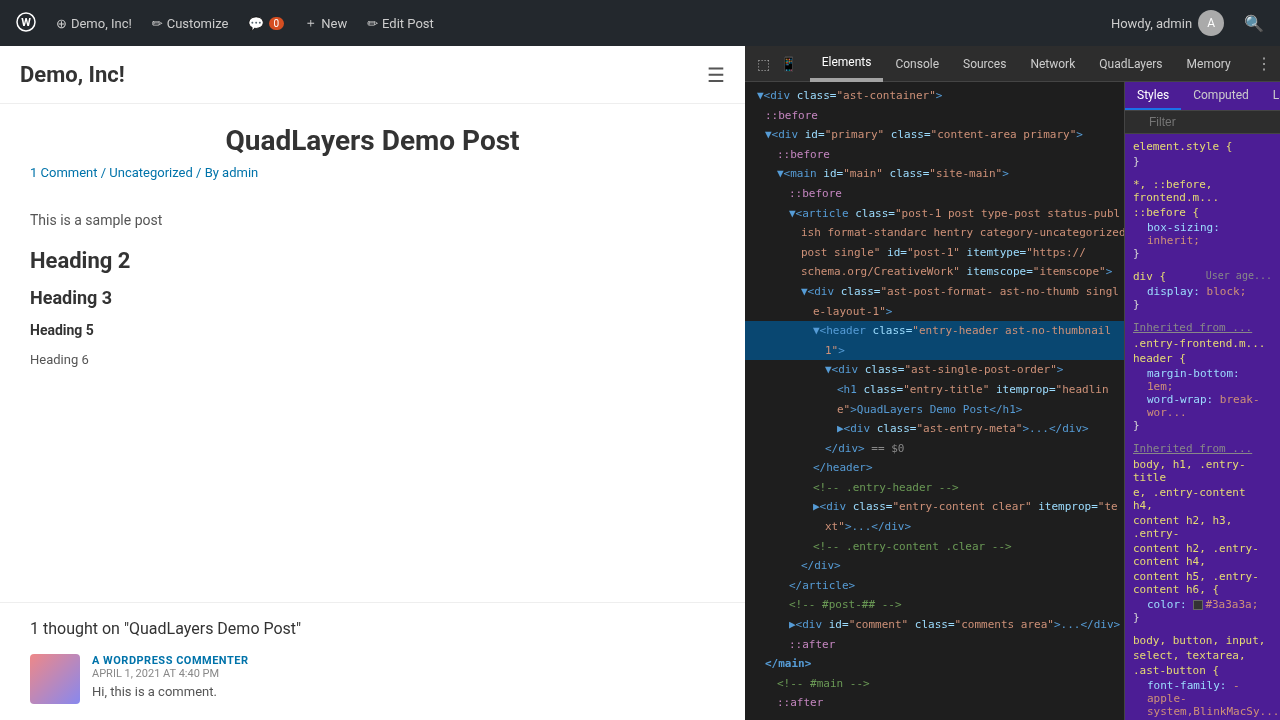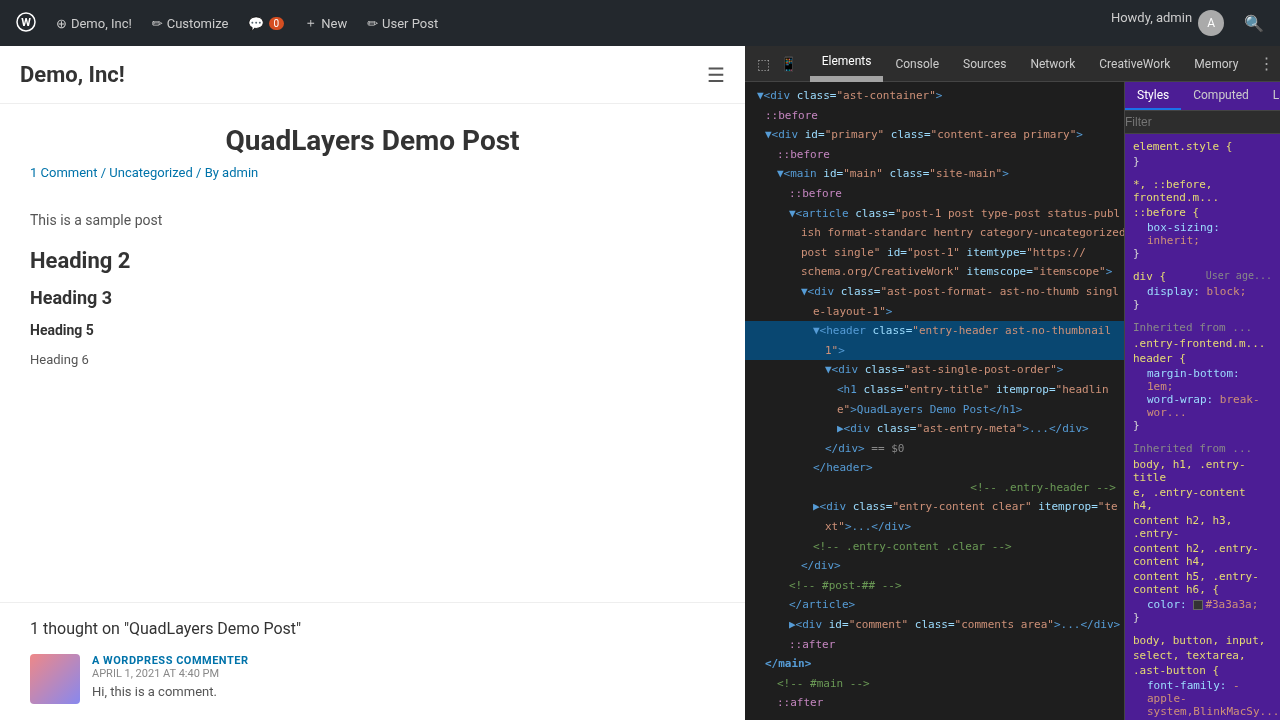--- a/index.html
+++ b/index.html
@@ -31,20 +31,21 @@
     .admin-bar-item .count-badge {
       background: #d54e21;
       color: #fff;
       border-radius: 10px;
       padding: 1px 5px;
       font-size: 10px;
     }
     .admin-bar-spacer { flex: 1; }
     .howdy-section {
       display: flex;
+      align-items: center;
       gap: 6px;
       color: #ccc;
       font-size: 13px;
       padding: 0 8px;
     }
     .howdy-avatar {
       width: 26px;
       height: 26px;
       border-radius: 50%;
       background: #aaa;
@@ -158,21 +159,21 @@
     .devtools-tab {
       padding: 0 12px;
       height: 36px;
       display: flex;
       align-items: center;
       color: #ccc;
       font-size: 12px;
       cursor: pointer;
       white-space: nowrap;
     }
-    .devtools-tab.active { color: #fff; border-bottom: 6px solid #a3a3a3; }
+    .devtools-tab.active { color: #fff; border-bottom: 4px solid #a3a3a3; }
     .devtools-icons {
       display: flex;
       gap: 2px;
       padding: 0 8px;
     }
     .devtools-icon-btn {
       color: #aaa;
       font-size: 14px;
       cursor: pointer;
       padding: 4px;
@@ -226,21 +227,21 @@
       flex-shrink: 0;
     }
     .styles-tab {
       padding: 6px 12px;
       font-size: 12px;
       color: #ccc;
       cursor: pointer;
     }
     .styles-tab.active { color: #fff; border-bottom: 2px solid #1a73e8; }
     #styles-filter {
-      padding: 4px 0;
+      padding: 4px 24px;
       background: #2d2d2d;
       border-bottom: 1px solid #444;
       flex-shrink: 0;
       display: flex;
     }
     .filter-input {
       background: transparent;
       border: none;
       color: #ccc;
       font-size: 12px;
@@ -252,21 +253,21 @@
       font-family: 'Consolas', 'Monaco', monospace;
       font-size: 11px;
       color: #d4d4d4;
       overflow-y: auto;
     }
     .style-rule-block { margin-bottom: 10px; }
     .style-selector { color: #e6db74; margin-bottom: 2px; }
     .style-prop { padding-left: 14px; color: #9cdcfe; }
     .style-val { color: #ce9178; }
     .style-brace { color: #d4d4d4; }
-    .style-inherited-label { color: #888; font-size: 11px; margin: 6px 0 3px; }
+    .style-inherited-label { color: #888; font-size: 11px; margin: 6px 0 3px; text-decoration: underline; }
     .color-swatch {
       display: inline-block;
       width: 10px;
       height: 10px;
       background: #333;
       border: 1px solid #666;
       vertical-align: middle;
       margin-right: 2px;
     }
   </style>
@@ -293,21 +294,21 @@
   <div class="admin-bar-item">
     <span>💬</span>
     <span class="count-badge">0</span>
   </div>
   <div class="admin-bar-item">
     <span>＋</span>
     <span>New</span>
   </div>
   <div class="admin-bar-item">
     <span>✏</span>
-    <span>User Post</span>
+    <span>Edit Post</span>
   </div>
   <div class="admin-bar-spacer"></div>
   <div class="howdy-section">
     <span>Howdy, admin</span>
     <div class="howdy-avatar">A</div>
   </div>
   <div class="search-icon-btn">🔍</div>
 </div>
 
 <div id="main-layout">
@@ -346,21 +347,21 @@
 
     <div id="devtools-tabs">
       <div class="devtools-icons">
         <span class="devtools-icon-btn">⬚</span>
         <span class="devtools-icon-btn">📱</span>
       </div>
       <div class="devtools-tab active">Elements</div>
       <div class="devtools-tab">Console</div>
       <div class="devtools-tab">Sources</div>
       <div class="devtools-tab">Network</div>
-      <div class="devtools-tab">CreativeWork</div>
+      <div class="devtools-tab">QuadLayers</div>
       <div class="devtools-tab">Memory</div>
       <div class="devtools-spacer"></div>
       <div class="devtools-more">⋮</div>
     </div>
 
     <div id="devtools-content">
 
       <div id="dom-tree">
         <div class="dom-line"><span class="dom-tag">▼&lt;div </span><span class="dom-attr-name">class=</span><span class="dom-attr-val">"ast-container"</span><span class="dom-tag">&gt;</span></div>
         <div class="dom-line" style="padding-left:20px;"><span class="dom-pseudo">::before</span></div>
@@ -375,27 +376,27 @@
         <div class="dom-line" style="padding-left:56px;"><span class="dom-tag">▼&lt;div </span><span class="dom-attr-name">class=</span><span class="dom-attr-val">"ast-post-format- ast-no-thumb singl</span></div>
         <div class="dom-line" style="padding-left:68px;"><span class="dom-attr-val">e-layout-1"</span><span class="dom-tag">&gt;</span></div>
         <div class="dom-line selected" style="padding-left:68px;"><span class="dom-tag">▼&lt;header </span><span class="dom-attr-name">class=</span><span class="dom-attr-val">"entry-header ast-no-thumbnail</span></div>
         <div class="dom-line selected" style="padding-left:80px;"><span class="dom-attr-val">1"</span><span class="dom-tag">&gt;</span></div>
         <div class="dom-line" style="padding-left:80px;"><span class="dom-tag">▼&lt;div </span><span class="dom-attr-name">class=</span><span class="dom-attr-val">"ast-single-post-order"</span><span class="dom-tag">&gt;</span></div>
         <div class="dom-line" style="padding-left:92px;"><span class="dom-tag">&lt;h1 </span><span class="dom-attr-name">class=</span><span class="dom-attr-val">"entry-title"</span><span class="dom-attr-name"> itemprop=</span><span class="dom-attr-val">"headlin</span></div>
         <div class="dom-line" style="padding-left:92px;"><span class="dom-attr-val">e"</span><span class="dom-tag">&gt;QuadLayers Demo Post&lt;/h1&gt;</span></div>
         <div class="dom-line" style="padding-left:92px;"><span class="dom-tag">▶&lt;div </span><span class="dom-attr-name">class=</span><span class="dom-attr-val">"ast-entry-meta"</span><span class="dom-tag">&gt;...&lt;/div&gt;</span></div>
         <div class="dom-line" style="padding-left:80px;"><span class="dom-tag">&lt;/div&gt;</span><span style="color:#888;"> == $0</span></div>
         <div class="dom-line" style="padding-left:68px;"><span class="dom-tag">&lt;/header&gt;</span></div>
-        <div class="dom-line" style="padding-left:68px;text-align:right;"><span class="dom-comment">&lt;!-- .entry-header --&gt;</span></div>
+        <div class="dom-line" style="padding-left:68px;"><span class="dom-comment">&lt;!-- .entry-header --&gt;</span></div>
         <div class="dom-line" style="padding-left:68px;"><span class="dom-tag">▶&lt;div </span><span class="dom-attr-name">class=</span><span class="dom-attr-val">"entry-content clear"</span><span class="dom-attr-name"> itemprop=</span><span class="dom-attr-val">"te</span></div>
         <div class="dom-line" style="padding-left:80px;"><span class="dom-attr-val">xt"</span><span class="dom-tag">&gt;...&lt;/div&gt;</span></div>
         <div class="dom-line" style="padding-left:68px;"><span class="dom-comment">&lt;!-- .entry-content .clear --&gt;</span></div>
         <div class="dom-line" style="padding-left:56px;"><span class="dom-tag">&lt;/div&gt;</span></div>
+        <div class="dom-line" style="padding-left:44px;"><span class="dom-tag">&lt;/article&gt;</span></div>
         <div class="dom-line" style="padding-left:44px;"><span class="dom-comment">&lt;!-- #post-## --&gt;</span></div>
-        <div class="dom-line" style="padding-left:44px;"><span class="dom-tag">&lt;/article&gt;</span></div>
         <div class="dom-line" style="padding-left:44px;"><span class="dom-tag">▶&lt;div </span><span class="dom-attr-name">id=</span><span class="dom-attr-val">"comment"</span><span class="dom-attr-name"> class=</span><span class="dom-attr-val">"comments area"</span><span class="dom-tag">&gt;...&lt;/div&gt;</span></div>
         <div class="dom-line" style="padding-left:44px;"><span class="dom-pseudo">::after</span></div>
         <div class="dom-line" style="padding-left:20px;font-weight:bold;"><span class="dom-tag">&lt;/main&gt;</span></div>
         <div class="dom-line" style="padding-left:32px;"><span class="dom-comment">&lt;!-- #main --&gt;</span></div>
         <div class="dom-line" style="padding-left:32px;"><span class="dom-pseudo">::after</span></div>
 
       </div>
 
       <div id="styles-panel">
         <div id="styles-tabs">

